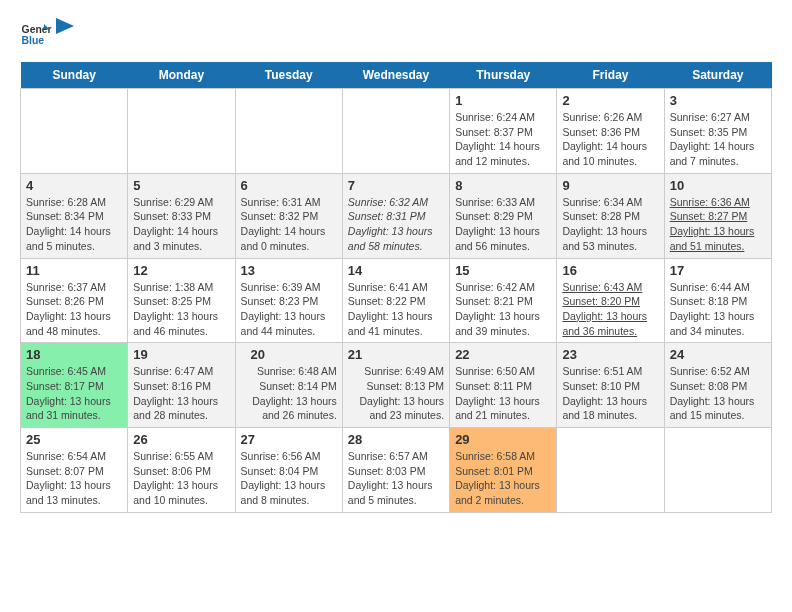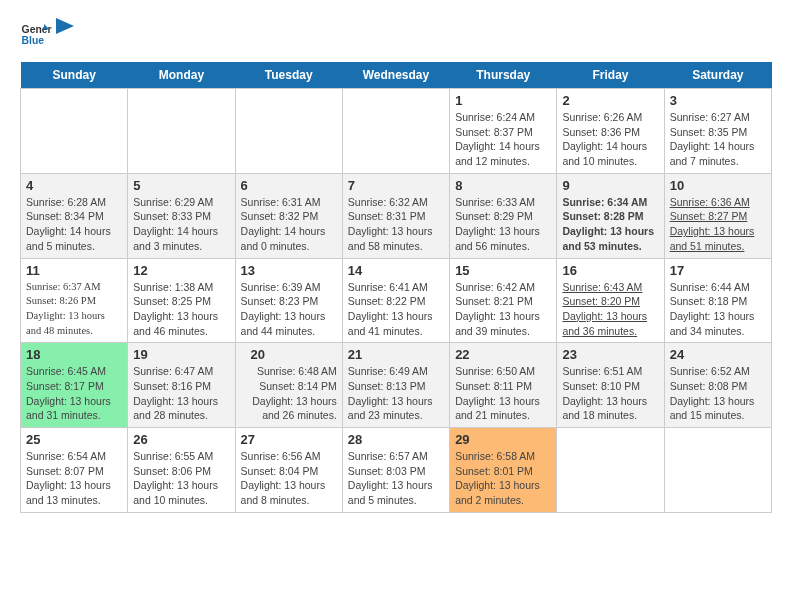--- a/index.html
+++ b/index.html
@@ -162,51 +162,51 @@
         </td>
         <td style="background-color: rgb(242, 242, 242);">
           <span class="day-number">6</span>
           <div class="day-info" style="white-space: pre-line;">Sunrise: 6:31 AM
 Sunset: 8:32 PM
 Daylight: 14 hours
 and 0 minutes.</div>
         </td>
         <td style="background-color: rgb(242, 242, 242);">
           <span class="day-number">7</span>
-          <div class="day-info" style="white-space: pre-line;">Sunrise: 6:32 AM
+          <div class="day-info" style="white-space: pre-line; font-style: italic;">Sunrise: 6:32 AM
 Sunset: 8:31 PM
 Daylight: 13 hours
 and 58 minutes.</div>
         </td>
         <td style="background-color: rgb(242, 242, 242);">
           <span class="day-number">8</span>
           <div class="day-info" style="white-space: pre-line;">Sunrise: 6:33 AM
 Sunset: 8:29 PM
 Daylight: 13 hours
 and 56 minutes.</div>
         </td>
         <td style="background-color: rgb(242, 242, 242);">
           <span class="day-number">9</span>
-          <div class="day-info" style="white-space: pre-line; font-weight: bold;">Sunrise: 6:34 AM
+          <div class="day-info" style="white-space: pre-line;">Sunrise: 6:34 AM
 Sunset: 8:28 PM
 Daylight: 13 hours
 and 53 minutes.</div>
         </td>
         <td style="background-color: rgb(242, 242, 242);">
           <span class="day-number">10</span>
           <div class="day-info" style="white-space: pre-line; text-decoration: underline;">Sunrise: 6:36 AM
 Sunset: 8:27 PM
 Daylight: 13 hours
 and 51 minutes.</div>
         </td>
       </tr>
       <tr>
         <td style="background-color: rgb(255, 255, 255);">
           <span class="day-number">11</span>
-          <div class="day-info" style="white-space: pre-line; font-family: Liberation Serif, serif;">Sunrise: 6:37 AM
+          <div class="day-info" style="white-space: pre-line;">Sunrise: 6:37 AM
 Sunset: 8:26 PM
 Daylight: 13 hours
 and 48 minutes.</div>
         </td>
         <td style="background-color: rgb(255, 255, 255); margin-top: 29px;">
           <span class="day-number">12</span>
           <div class="day-info" style="white-space: pre-line;">Sunrise: 1:38 AM
 Sunset: 8:25 PM
 Daylight: 13 hours
 and 46 minutes.</div>
@@ -264,21 +264,21 @@
         </td>
         <td style="background-color: rgb(242, 242, 242); padding-left: 15px;">
           <span class="day-number">20</span>
           <div class="day-info" style="white-space: pre-line; text-align: right;">Sunrise: 6:48 AM
 Sunset: 8:14 PM
 Daylight: 13 hours
 and 26 minutes.</div>
         </td>
         <td style="background-color: rgb(242, 242, 242);">
           <span class="day-number">21</span>
-          <div class="day-info" style="white-space: pre-line;">Sunrise: 6:49 AM
+          <div class="day-info" style="white-space: pre-line; text-align: right;">Sunrise: 6:49 AM
 Sunset: 8:13 PM
 Daylight: 13 hours
 and 23 minutes.</div>
         </td>
         <td style="background-color: rgb(242, 242, 242);">
           <span class="day-number">22</span>
           <div class="day-info" style="white-space: pre-line;">Sunrise: 6:50 AM
 Sunset: 8:11 PM
 Daylight: 13 hours
 and 21 minutes.</div>

